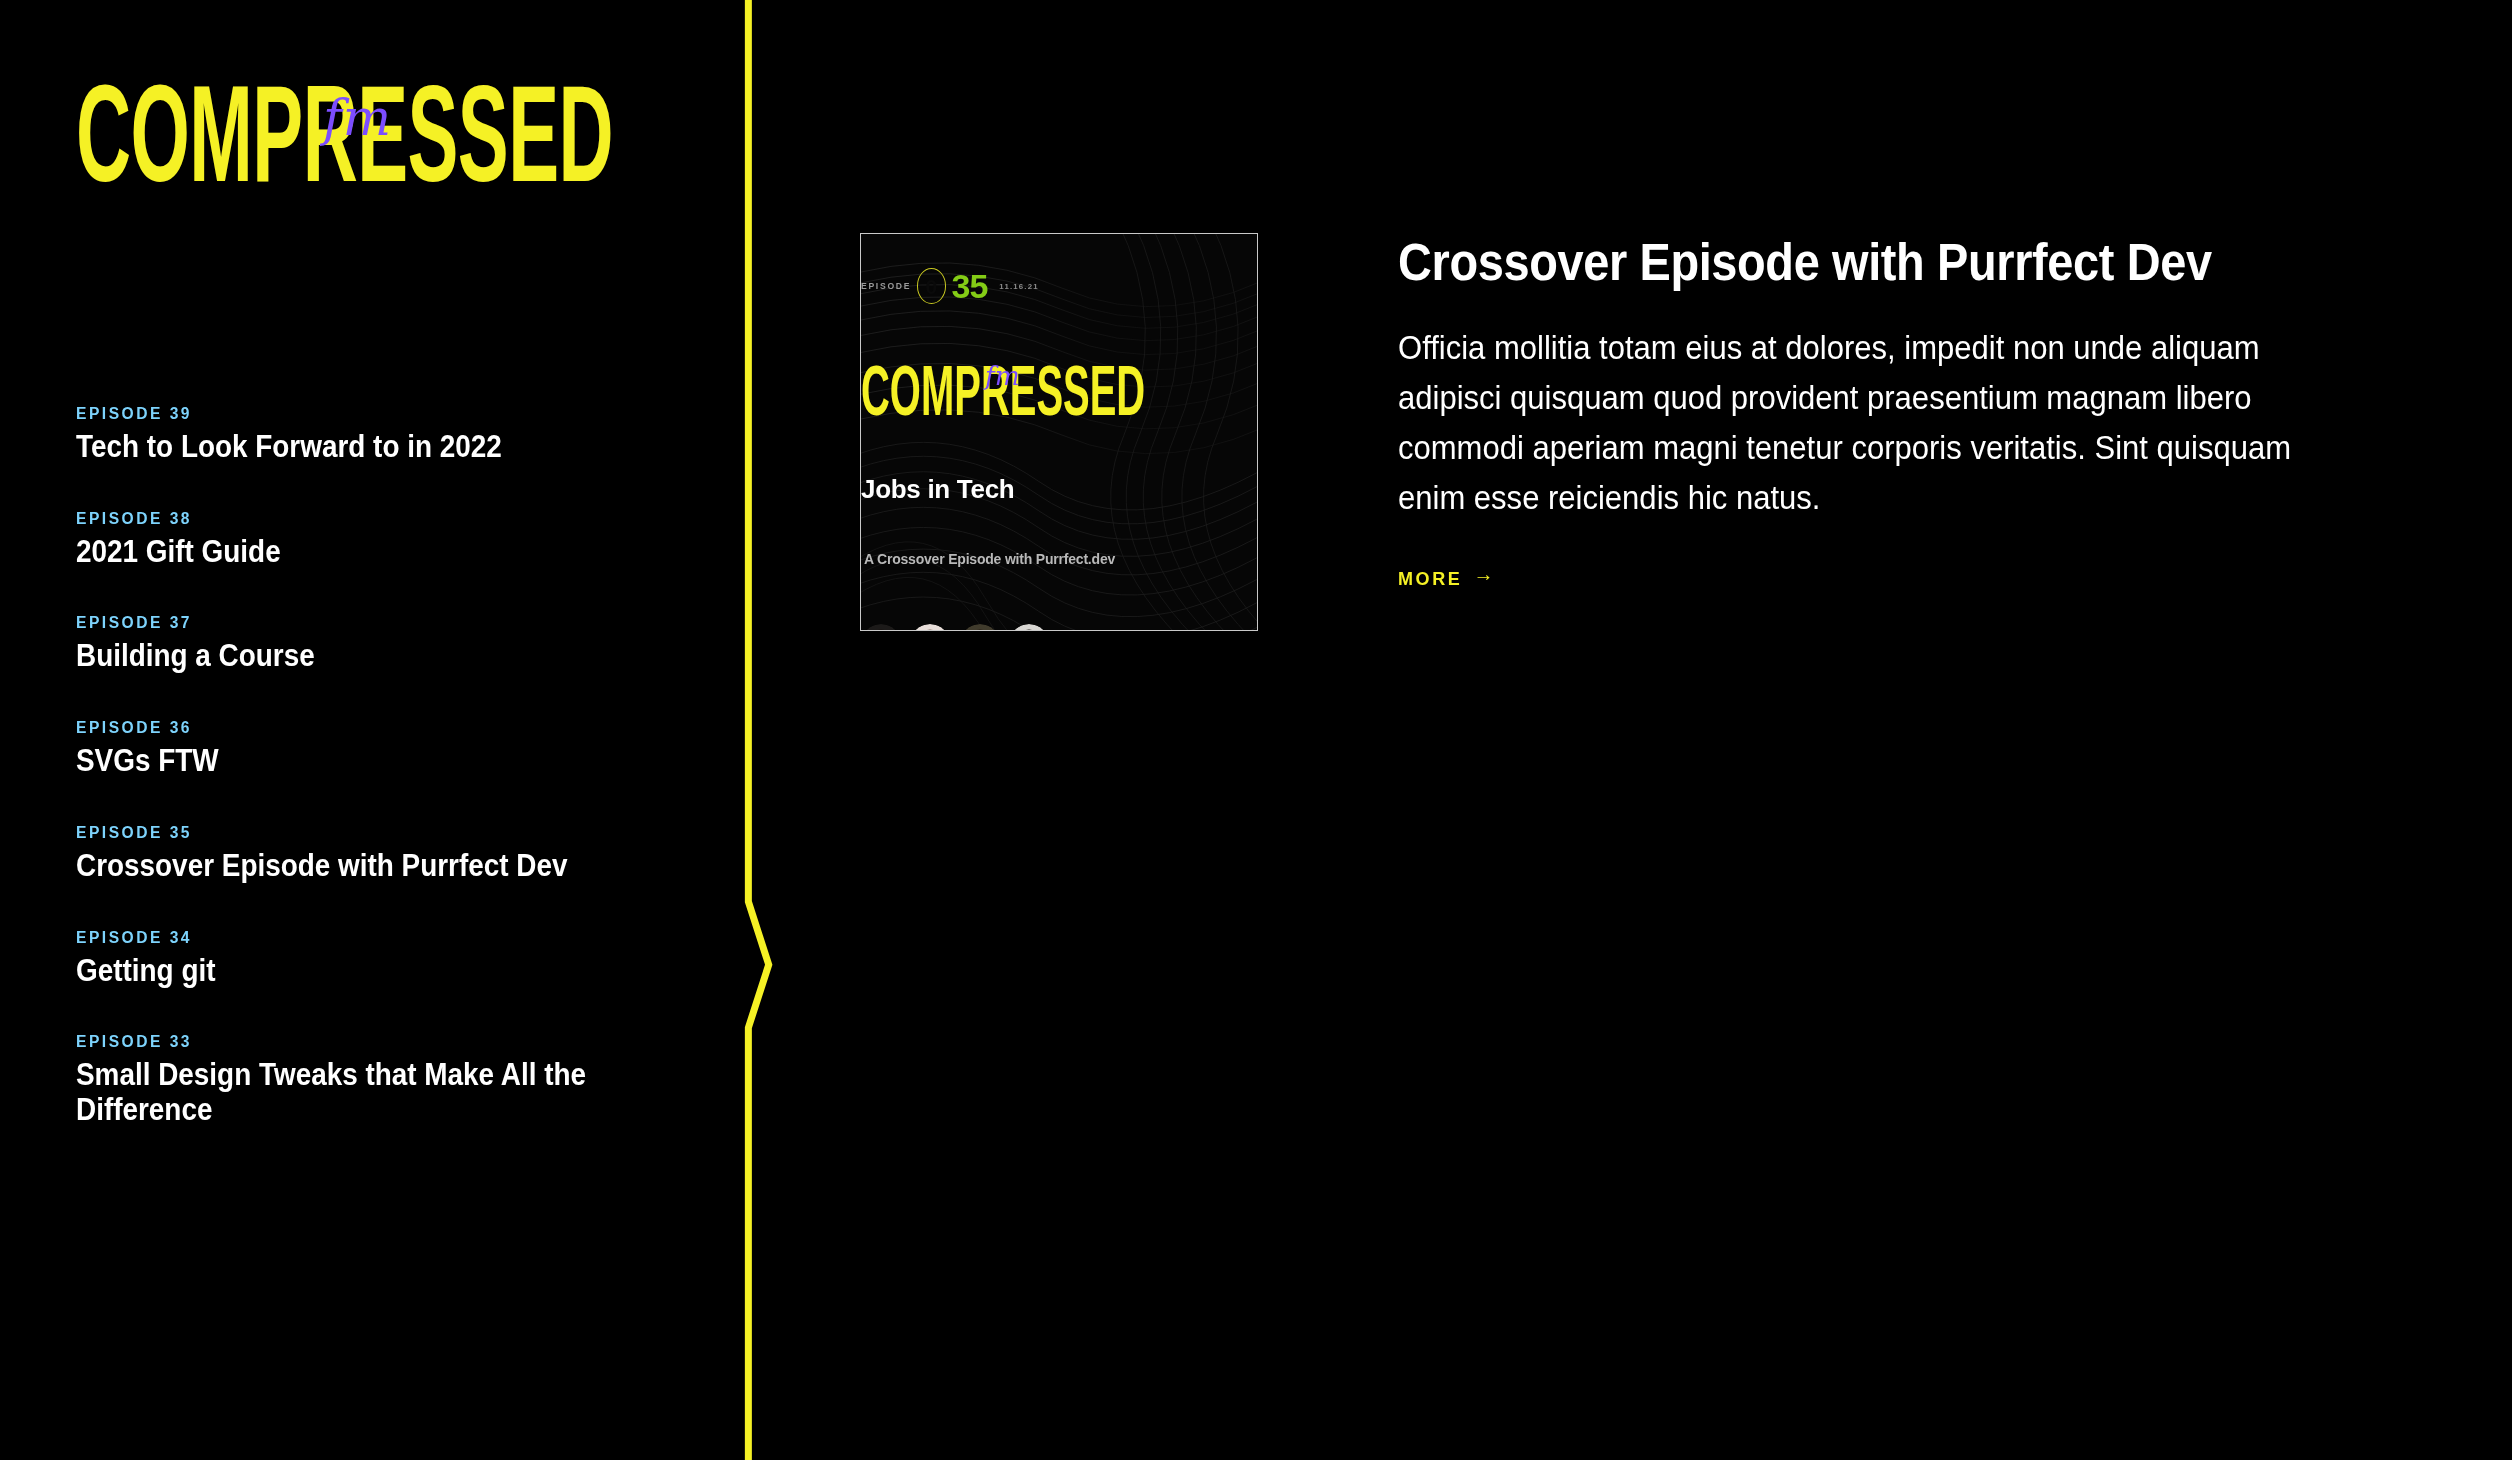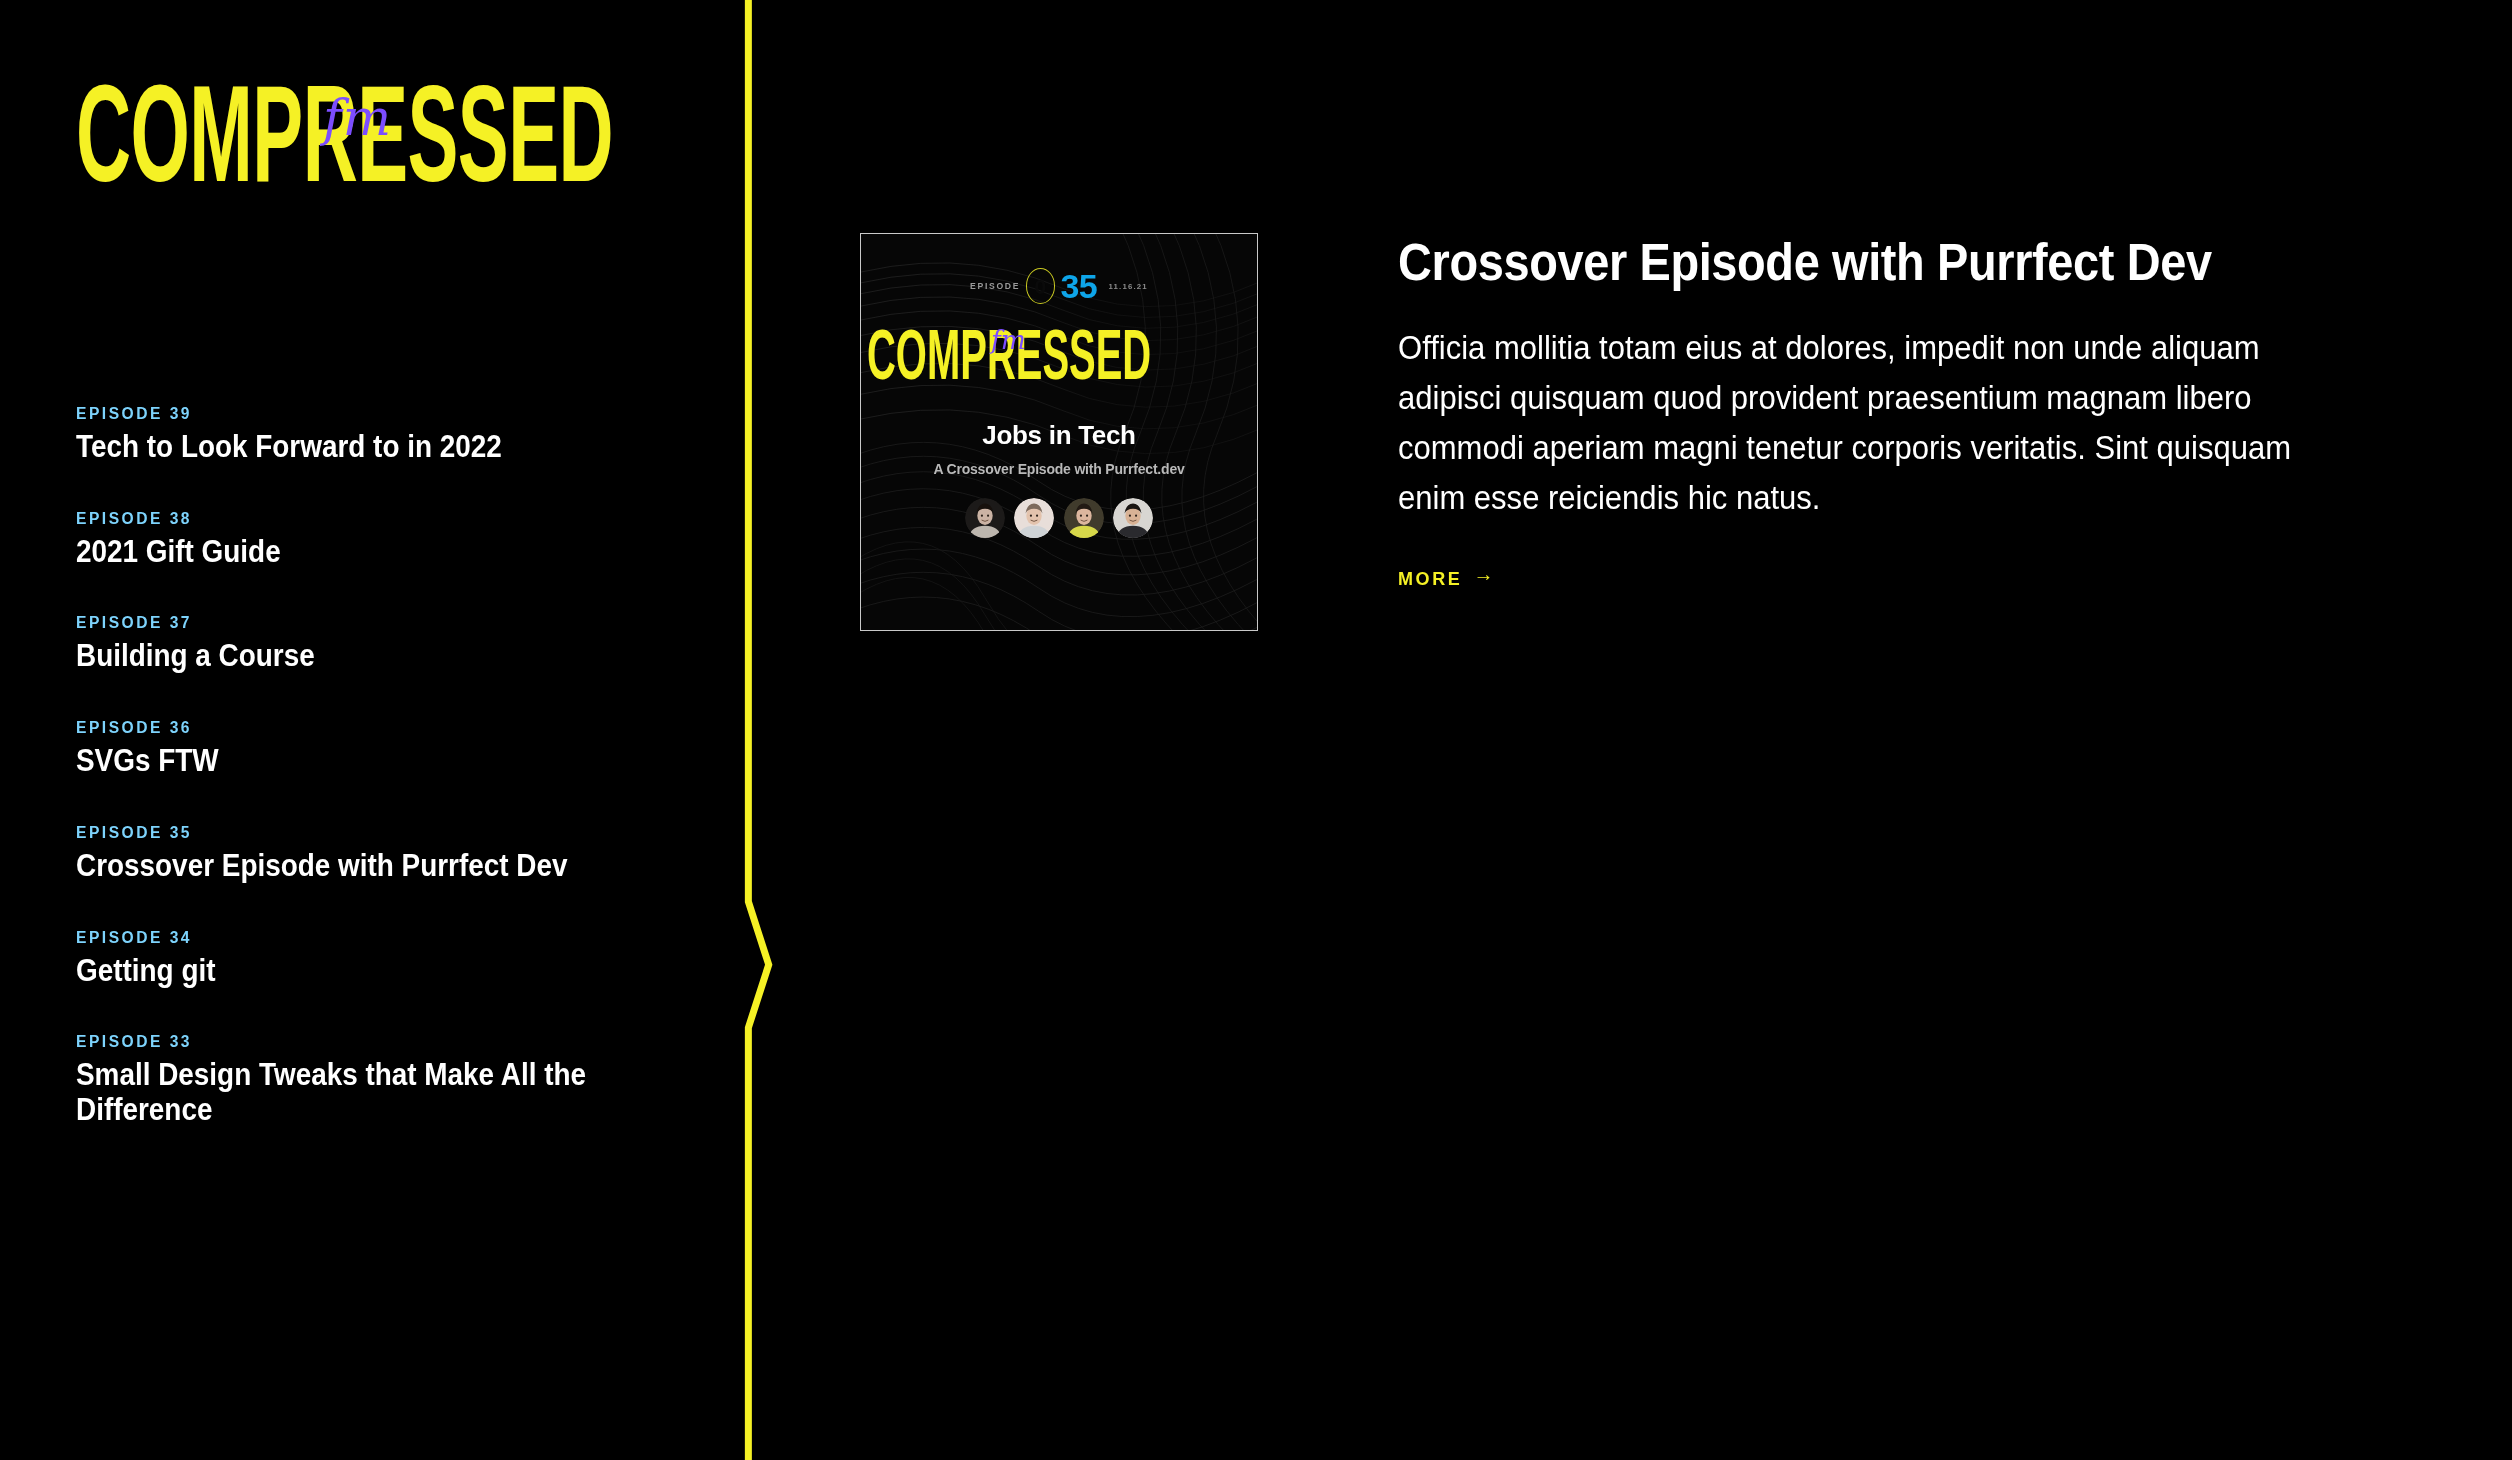--- a/index.html
+++ b/index.html
@@ -117,22 +117,23 @@
     overflow:hidden;
   }
   .cover-waves {
     position:absolute; inset:0;
     opacity:1;
   }
   .cover-waves svg { display:block; width:100%; height:100%; }
   .cover-inner {
     position:absolute; inset:0;
     display:flex; flex-direction:column;
-    align-items:center;
+    align-items:flex-start;
     padding-top:34px;
+    gap:36px;
   }
   .cover-epline {
     display:flex; align-items:center;
     gap:5.4px;
     height:36px;
   }
   .cover-ep-label {
     font-size:8.6px; font-weight:700;
     letter-spacing:1.7px;
     color:#9A9A9A;
@@ -144,21 +145,21 @@
     border-radius:50%;
     font-family:"Liberation Sans", sans-serif;
     font-weight:700; font-size:21px;
     color:#0a0a0a;
     line-height:1;
   }
   .cover-ep-num {
     font-family:"Liberation Sans", sans-serif;
     font-weight:700; font-size:34px;
     line-height:1;
-    color:#0ea5e9;
+    color:#84cc16;
     letter-spacing:-0.8px;
   }
   .cover-date {
     font-size:7.8px; font-weight:700;
     letter-spacing:1.2px;
     color:#8C8C8C;
     margin-left:6.2px;
   }
   .cover-logo {
     position:relative;

